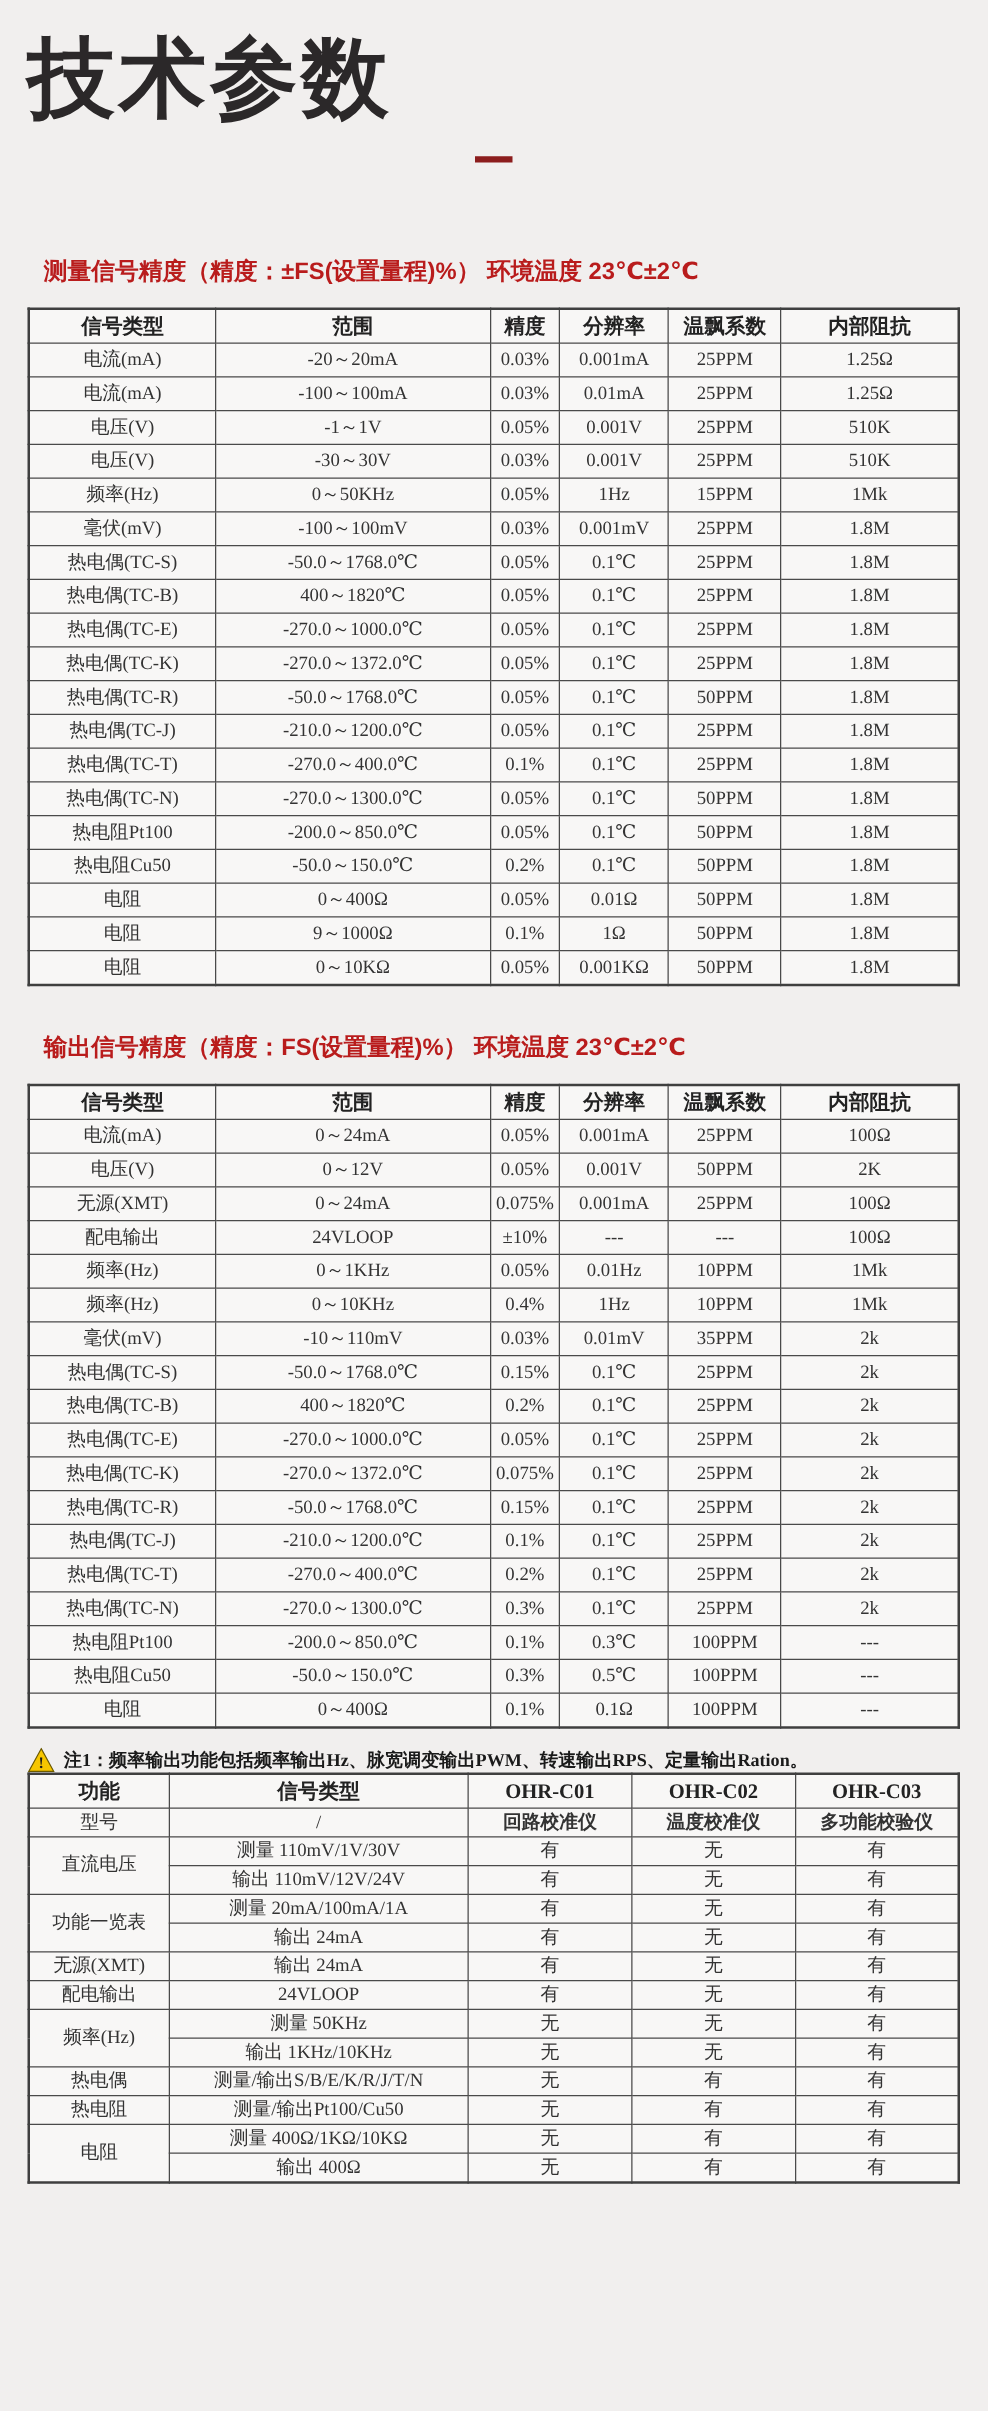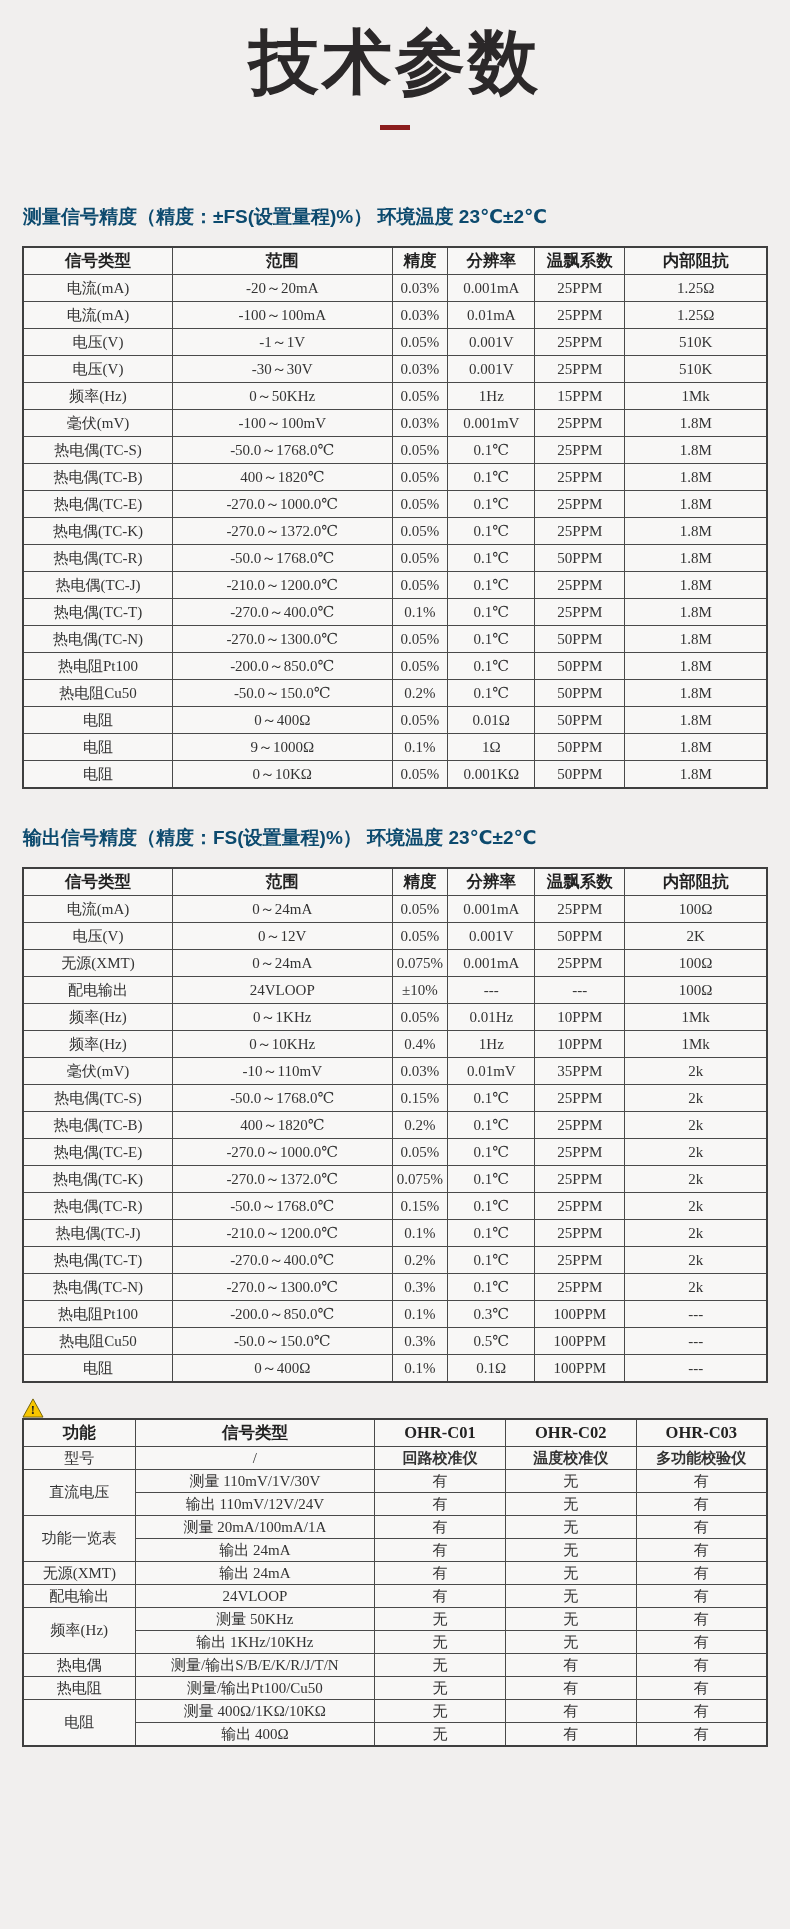--- a/index.html
+++ b/index.html
@@ -11,38 +11,38 @@
     color: #333;
     overflow: hidden;
   }
   .page { padding: 0 22px; }
 
   .page-title {
     font-family: "Liberation Sans", "DejaVu Sans", sans-serif;
     font-weight: 900;
     font-size: 70px;
     line-height: 1.1;
-    text-align: center;
+    text-align: left;
     margin: 24px 0 0 0;
     color: #2b2829;
     letter-spacing: 3px;
   }
   .accent-dash {
     width: 30px;
     height: 5px;
     background: #8c1d1d;
     margin: 24px auto 0 auto;
   }
 
   .sec-heading {
     font-family: "Liberation Sans", "DejaVu Sans", sans-serif;
     font-weight: bold;
     font-size: 19px;
-    color: #0c4a6e;
-    margin: 1px;
+    color: #b91c1c;
+    margin: 13px;
   }
   #measure-heading { margin-top: 74px; margin-bottom: 16px; }
   #output-heading  { margin-top: 36px; margin-bottom: 16px; }
 
   table.spec, table.func {
     width: 100%;
     border-collapse: collapse;
     table-layout: fixed;
     background: #f8f7f6;
     border: 2px solid #3f3f3f;
@@ -455,20 +455,21 @@
           <td>---</td>
         </tr>
       </tbody>
     </table>
 
   <div class="note">
     <svg class="warn-icon" viewBox="0 0 24 22" aria-hidden="true">
       <path d="M12 1 L23 21 H1 Z" fill="#f7c600" stroke="#6b5900" stroke-width="1"></path>
       <text x="12" y="18" text-anchor="middle" font-size="14" font-weight="bold" fill="#1a1a1a">!</text>
     </svg>
+    <span>注1：频率输出功能包括频率输出Hz、脉宽调变输出PWM、转速输出RPS、定量输出Ration。</span>
   </div>
 
 
   <table class="func">
     <colgroup>
       <col class="f1">
         <col class="f2">
         <col class="f3">
         <col class="f4">
         <col class="f5">

